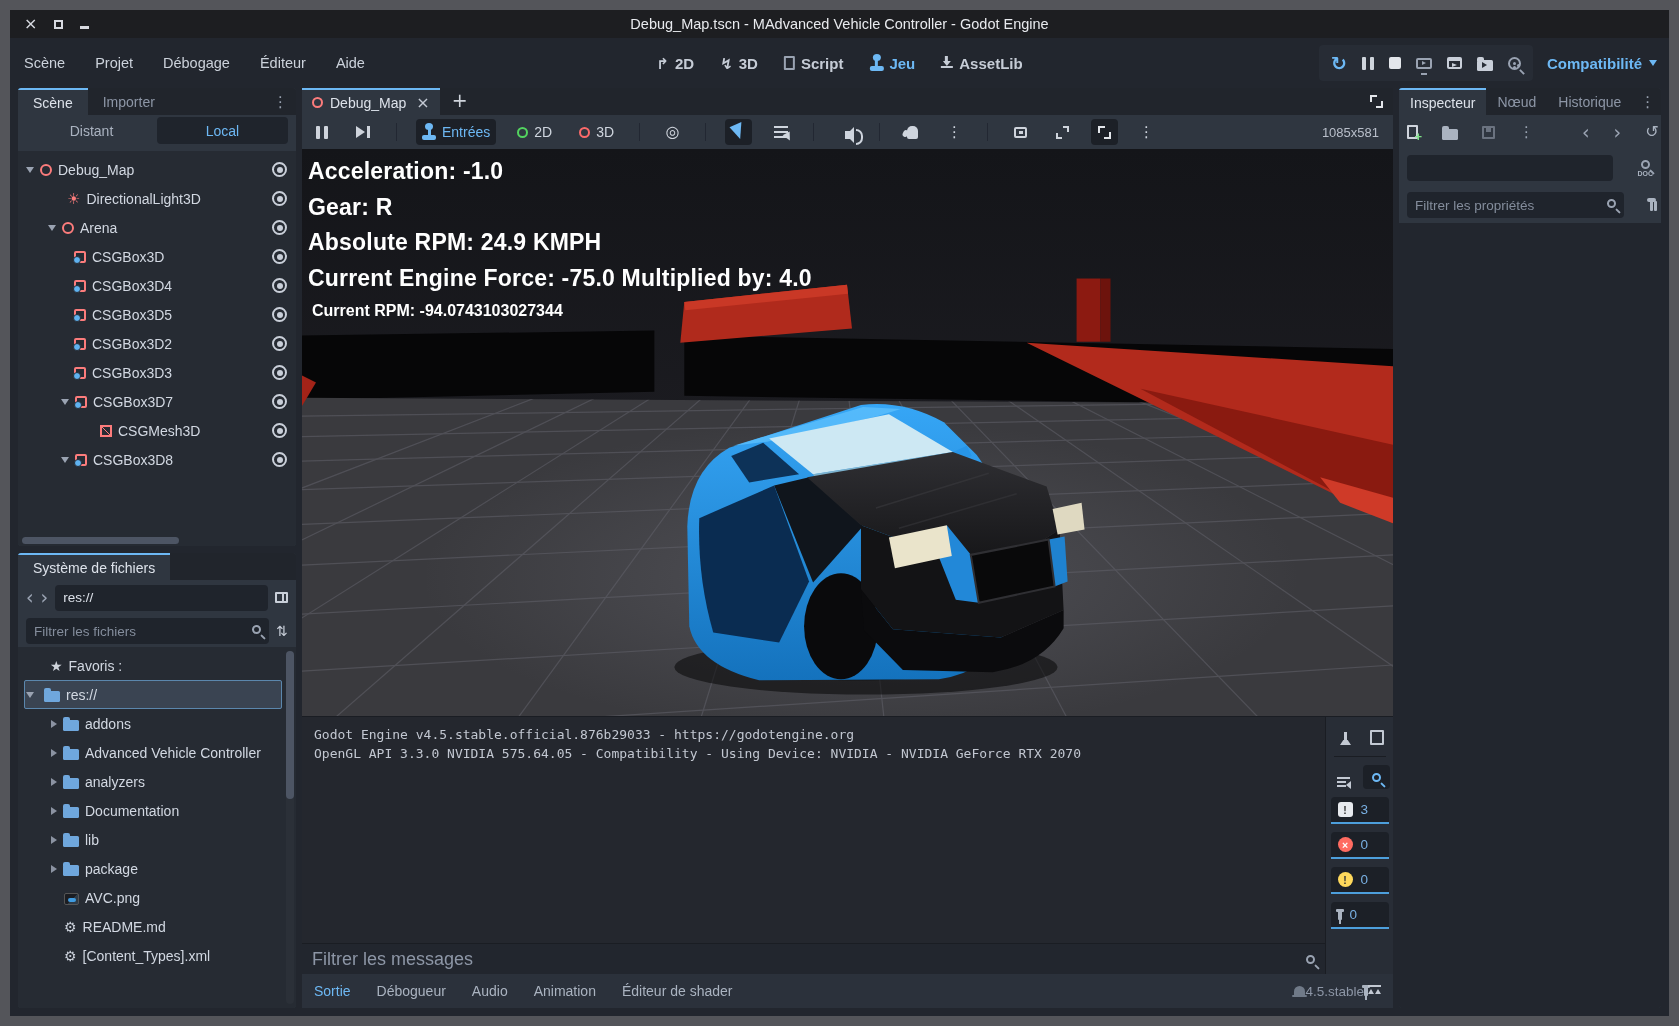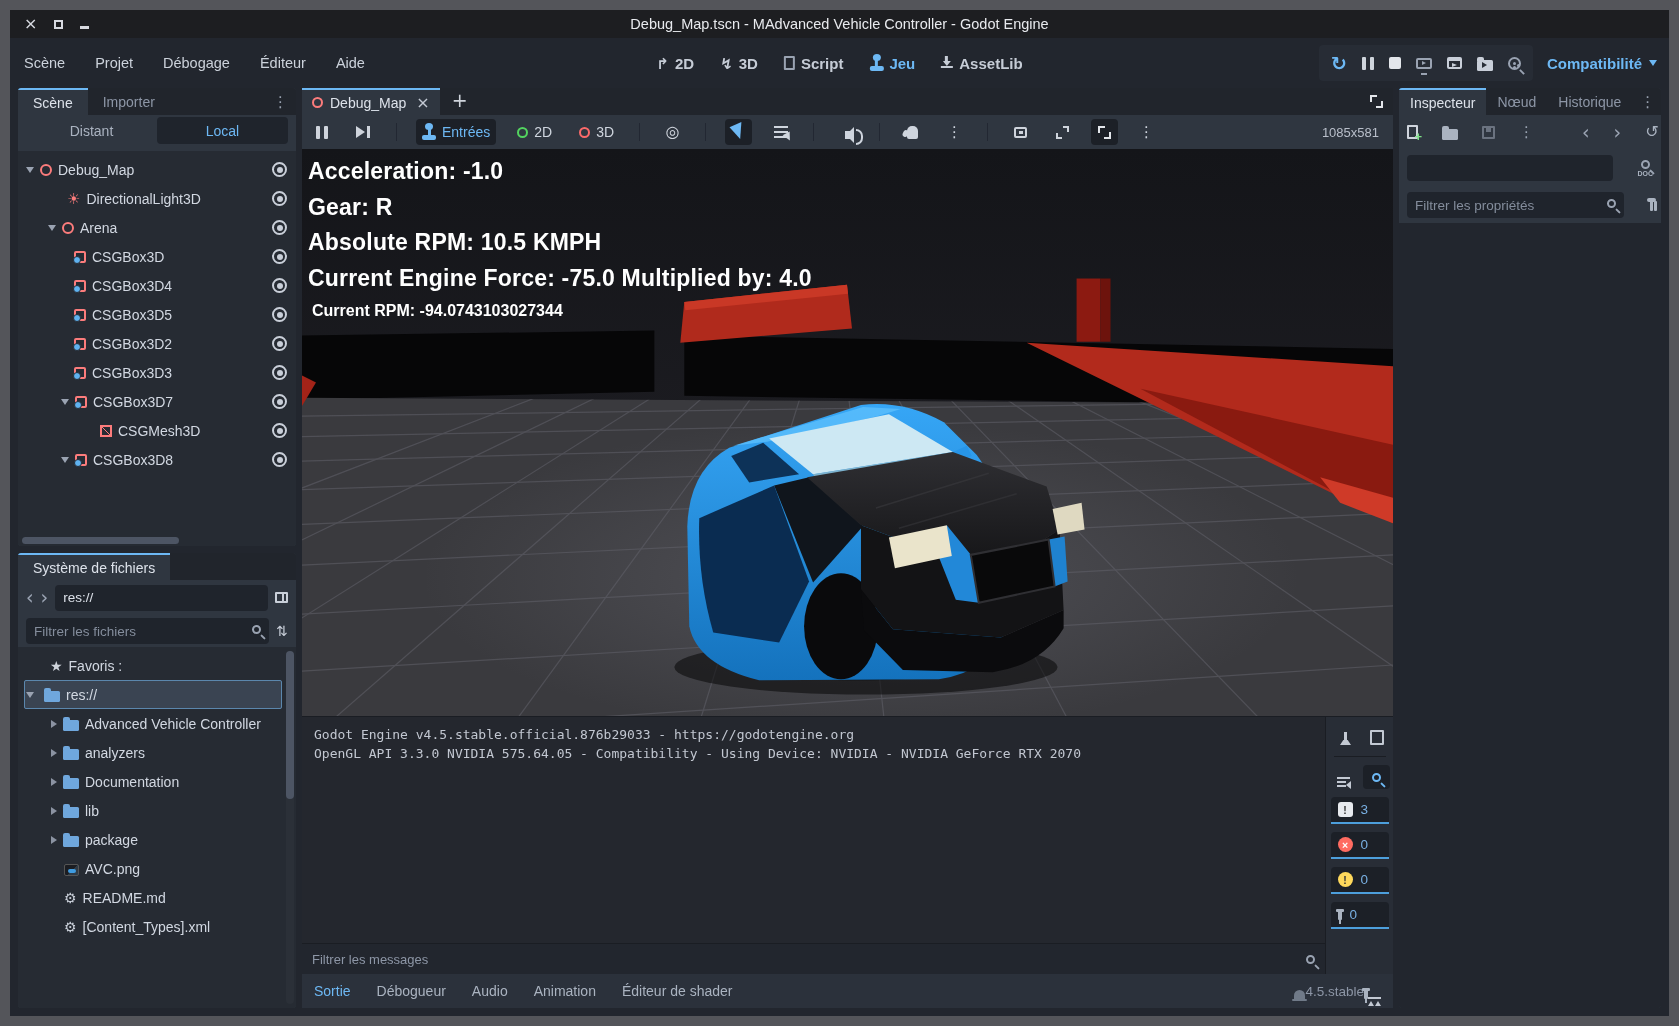--- a/index.html
+++ b/index.html
@@ -84,33 +84,33 @@
   .viewport{flex:1;position:relative;background:#17181c;overflow:hidden;min-height:0}
   .viewport svg{position:absolute;inset:0;width:100%;height:100%}
   .hud{position:absolute;left:6px;top:5px;color:#fff}
   .hud .big{font-size:23px;font-weight:700;line-height:35.5px;letter-spacing:.2px}
   .hud .small{font-size:16px;font-weight:600;margin-top:6px;padding-left:4px}
 
   .output-wrap{height:258px;border-top:1px solid var(--line);display:flex;flex:none;background:#24272e}
   .out-main{flex:1;display:flex;flex-direction:column;min-width:0}
   .log{flex:1;padding:8px 12px;font-family:"DejaVu Sans Mono",monospace;font-size:13px;line-height:19px;color:#c2c7d1;white-space:pre-wrap}
   .msg-filter{height:31px;border-top:1px solid var(--line);display:flex;align-items:center;padding:0 10px;background:#22262e;position:relative}
-  .msg-filter input{flex:1;background:transparent;border:none;outline:none;color:var(--text);font-size:13px;font-family:"Liberation Sans",sans-serif}
+  .msg-filter input{flex:1;background:transparent;border:none;outline:none;color:var(--text);font-size:18px;font-family:"Liberation Sans",sans-serif}
   .msg-filter input::placeholder{color:#8d96a6}
   .out-side{width:68px;background:#282d36;border-left:1px solid var(--line);display:flex;flex-direction:column;align-items:center;padding:7px 4px;gap:5px;flex:none}
   .side-pair{display:flex;gap:6px}
   .sbtn{width:27px;height:24px;display:flex;align-items:center;justify-content:center;border-radius:4px;color:#c3c9d3}
   .sbtn.on{background:#1c2027;color:var(--accent)}
   .side-div{width:52px;height:1px;background:#1a1d23;margin:3px 0}
   .cnt{width:58px;height:27px;display:flex;align-items:center;gap:8px;padding:0 7px;background:#1c2027;border-radius:4px 4px 0 0;border-bottom:2px solid #4d9fdc;margin-top:3px}
   .cnt .num{font-size:13.5px;color:#79b0e3}
 
   .bottom-bar{height:34px;background:#2b313b;display:flex;align-items:center;padding:0 12px;gap:26px;flex:none;font-size:14px;color:#aab3c0}
   .bbtab.active{color:var(--accent)}
-  .bb-right{margin-left:auto;display:flex;align-items:flex-end;}
+  .bb-right{margin-left:auto;display:flex;align-items:flex-start;}
   .version{color:#8d96a6;font-size:13.5px}
 
   
   .insp-row{display:flex;align-items:center;gap:24px;padding:0 8px;height:34px;background:var(--chrome);flex:none}
   .obj-bar{flex:1;height:26px;background:var(--input);border-radius:4px}
   .insp-body{flex:1;background:#22262e}
   .doc-btn{display:flex;flex-direction:column;align-items:center;color:#aab3c0;font-size:7px;font-weight:700;gap:1px}
 
   
   .ic{position:relative;display:inline-block;flex:none;font-style:normal}
@@ -410,20 +410,25 @@
             <span>Favoris :</span>
           </div>
           <div class="trow sel" style="padding-left:20px;margin:0 14px 0 6px">
             <i class="ic tri-d" style="position:absolute;left:2px"></i>
             <i class="ic i-fold"></i>
             <span>res://</span>
           </div>
           <div class="trow" style="padding-left:33px">
             <i class="ic tri-r"></i>
             <i class="ic i-fold"></i>
+            <span>addons</span>
+          </div>
+          <div class="trow" style="padding-left:33px">
+            <i class="ic tri-r"></i>
+            <i class="ic i-fold"></i>
             <span>Advanced Vehicle Controller</span>
           </div>
           <div class="trow" style="padding-left:33px">
             <i class="ic tri-r"></i>
             <i class="ic i-fold"></i>
             <span>analyzers</span>
           </div>
           <div class="trow" style="padding-left:33px">
             <i class="ic tri-r"></i>
             <i class="ic i-fold"></i>
@@ -619,21 +624,21 @@
           <path d="M560,432 L592,471 L700,479 L763,452 L763,470 Q741,506 692,513 L602,511 L563,472 Z" fill="#0b0b0d"></path>
           <polygon points="646,369 670,398 678,445 655,442 638,400" fill="#2288d8"></polygon>
           <polygon points="748,383 764,380 767,424 754,429" fill="#1f82cf"></polygon>
           <polygon points="670,398 748,383 754,429 678,445" fill="#09090a" stroke="#2f2f33" stroke-width="2"></polygon>
           <polygon points="588,381 646,369 651,399 594,411" fill="#eae4cb"></polygon>
           <polygon points="752,353 781,347 784,373 757,378" fill="#dfd9c1"></polygon>
         </svg>
         <div class="hud">
           <div class="big">Acceleration: -1.0</div>
           <div class="big">Gear: R</div>
-          <div class="big">Absolute RPM: 10.5 KMPH</div>
+          <div class="big">Absolute RPM: 24.9 KMPH</div>
           <div class="big">Current Engine Force: -75.0 Multiplied by: 4.0</div>
           <div class="small">Current RPM: -94.0743103027344</div>
         </div>
       </div>
 
       <div class="output-wrap">
         <div class="out-main">
           <div class="log"><span>Godot Engine v4.5.stable.official.876b29033 - https://godotengine.org</span><br><span>OpenGL API 3.3.0 NVIDIA 575.64.05 - Compatibility - Using Device: NVIDIA - NVIDIA GeForce RTX 2070</span></div>
           <div class="msg-filter">
             <input placeholder="Filtrer les messages" style="">

